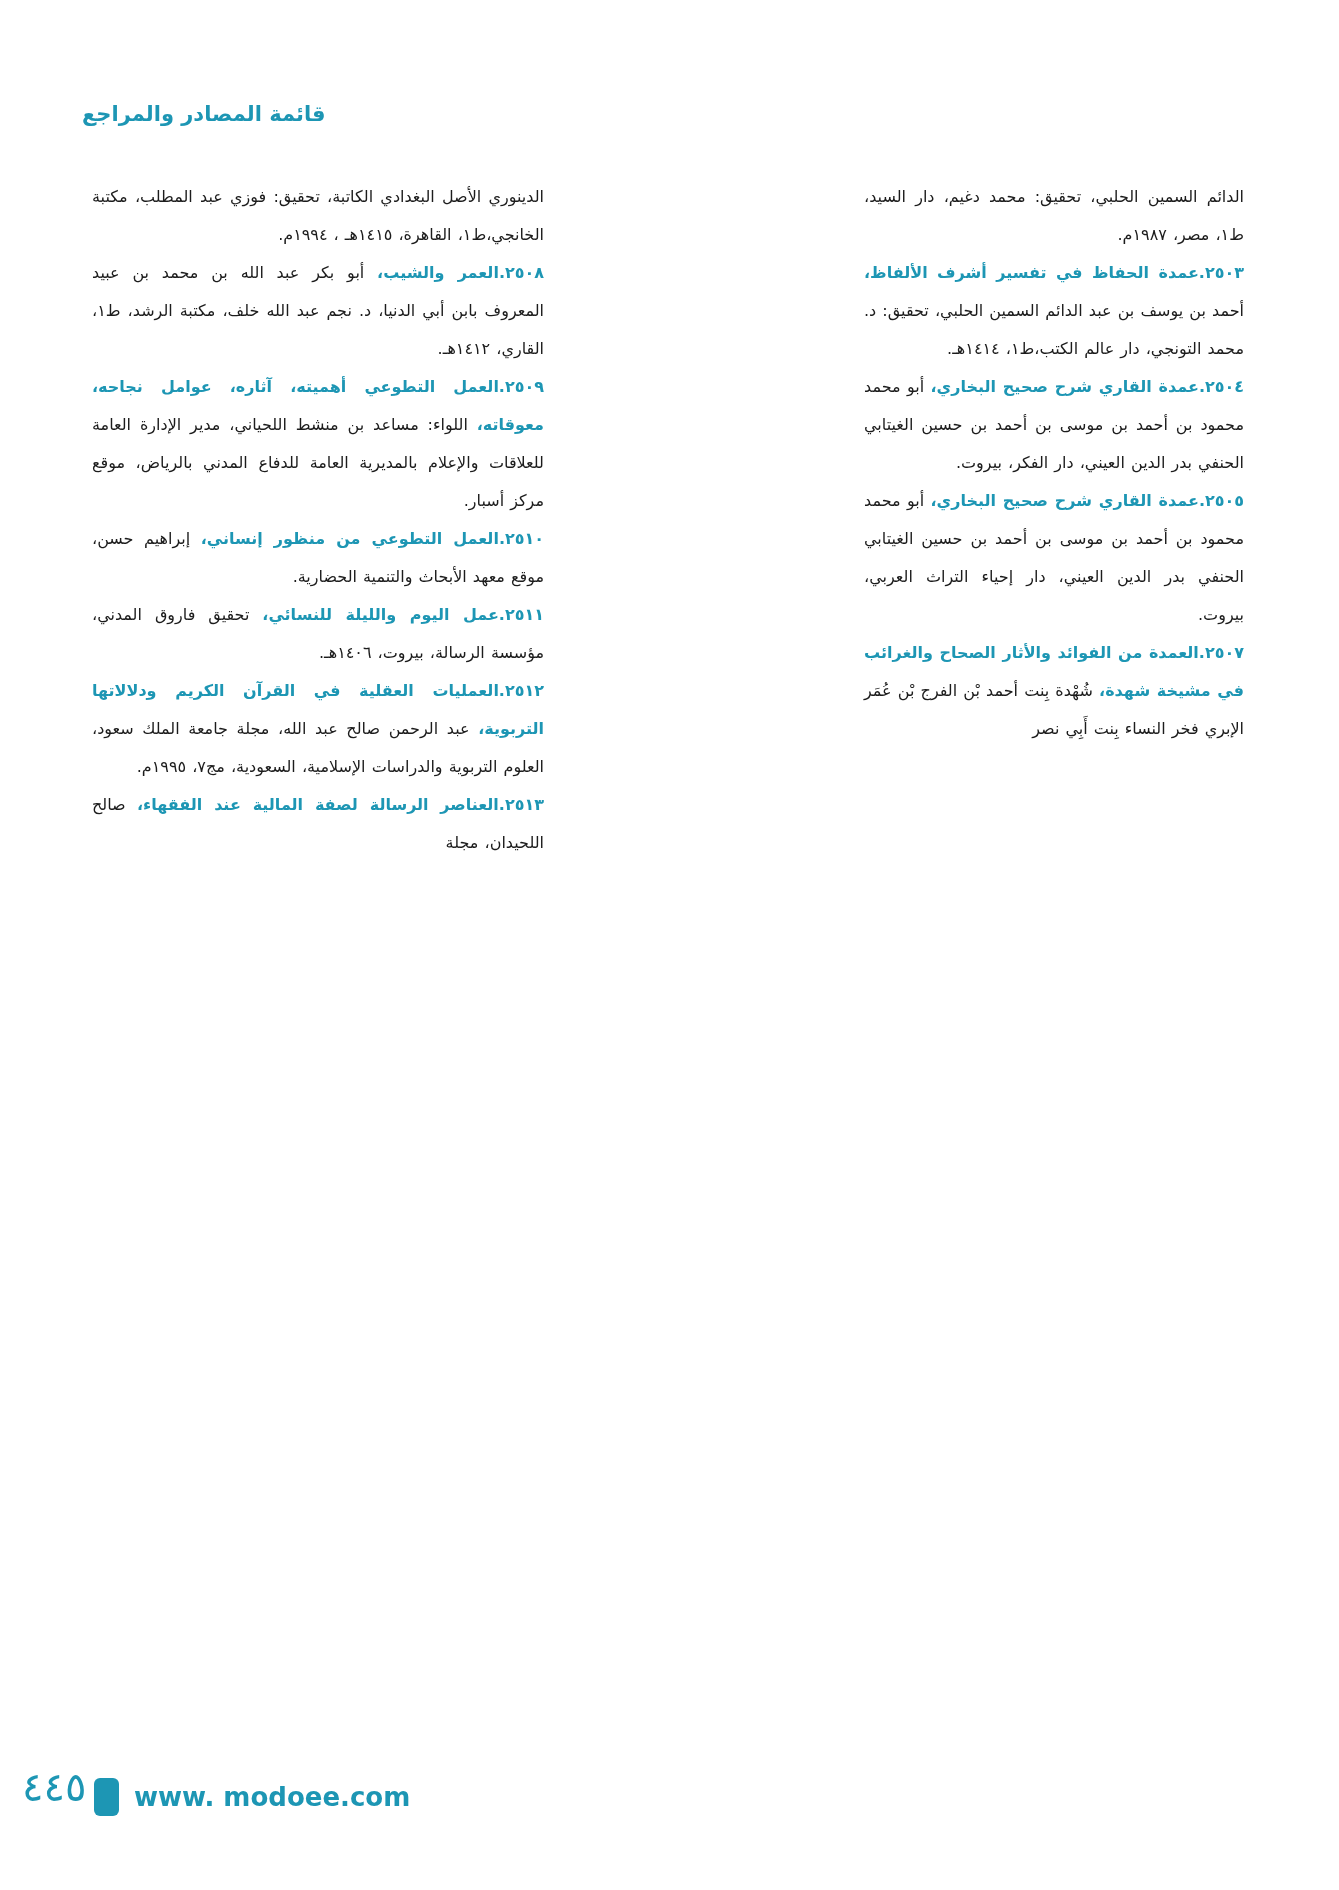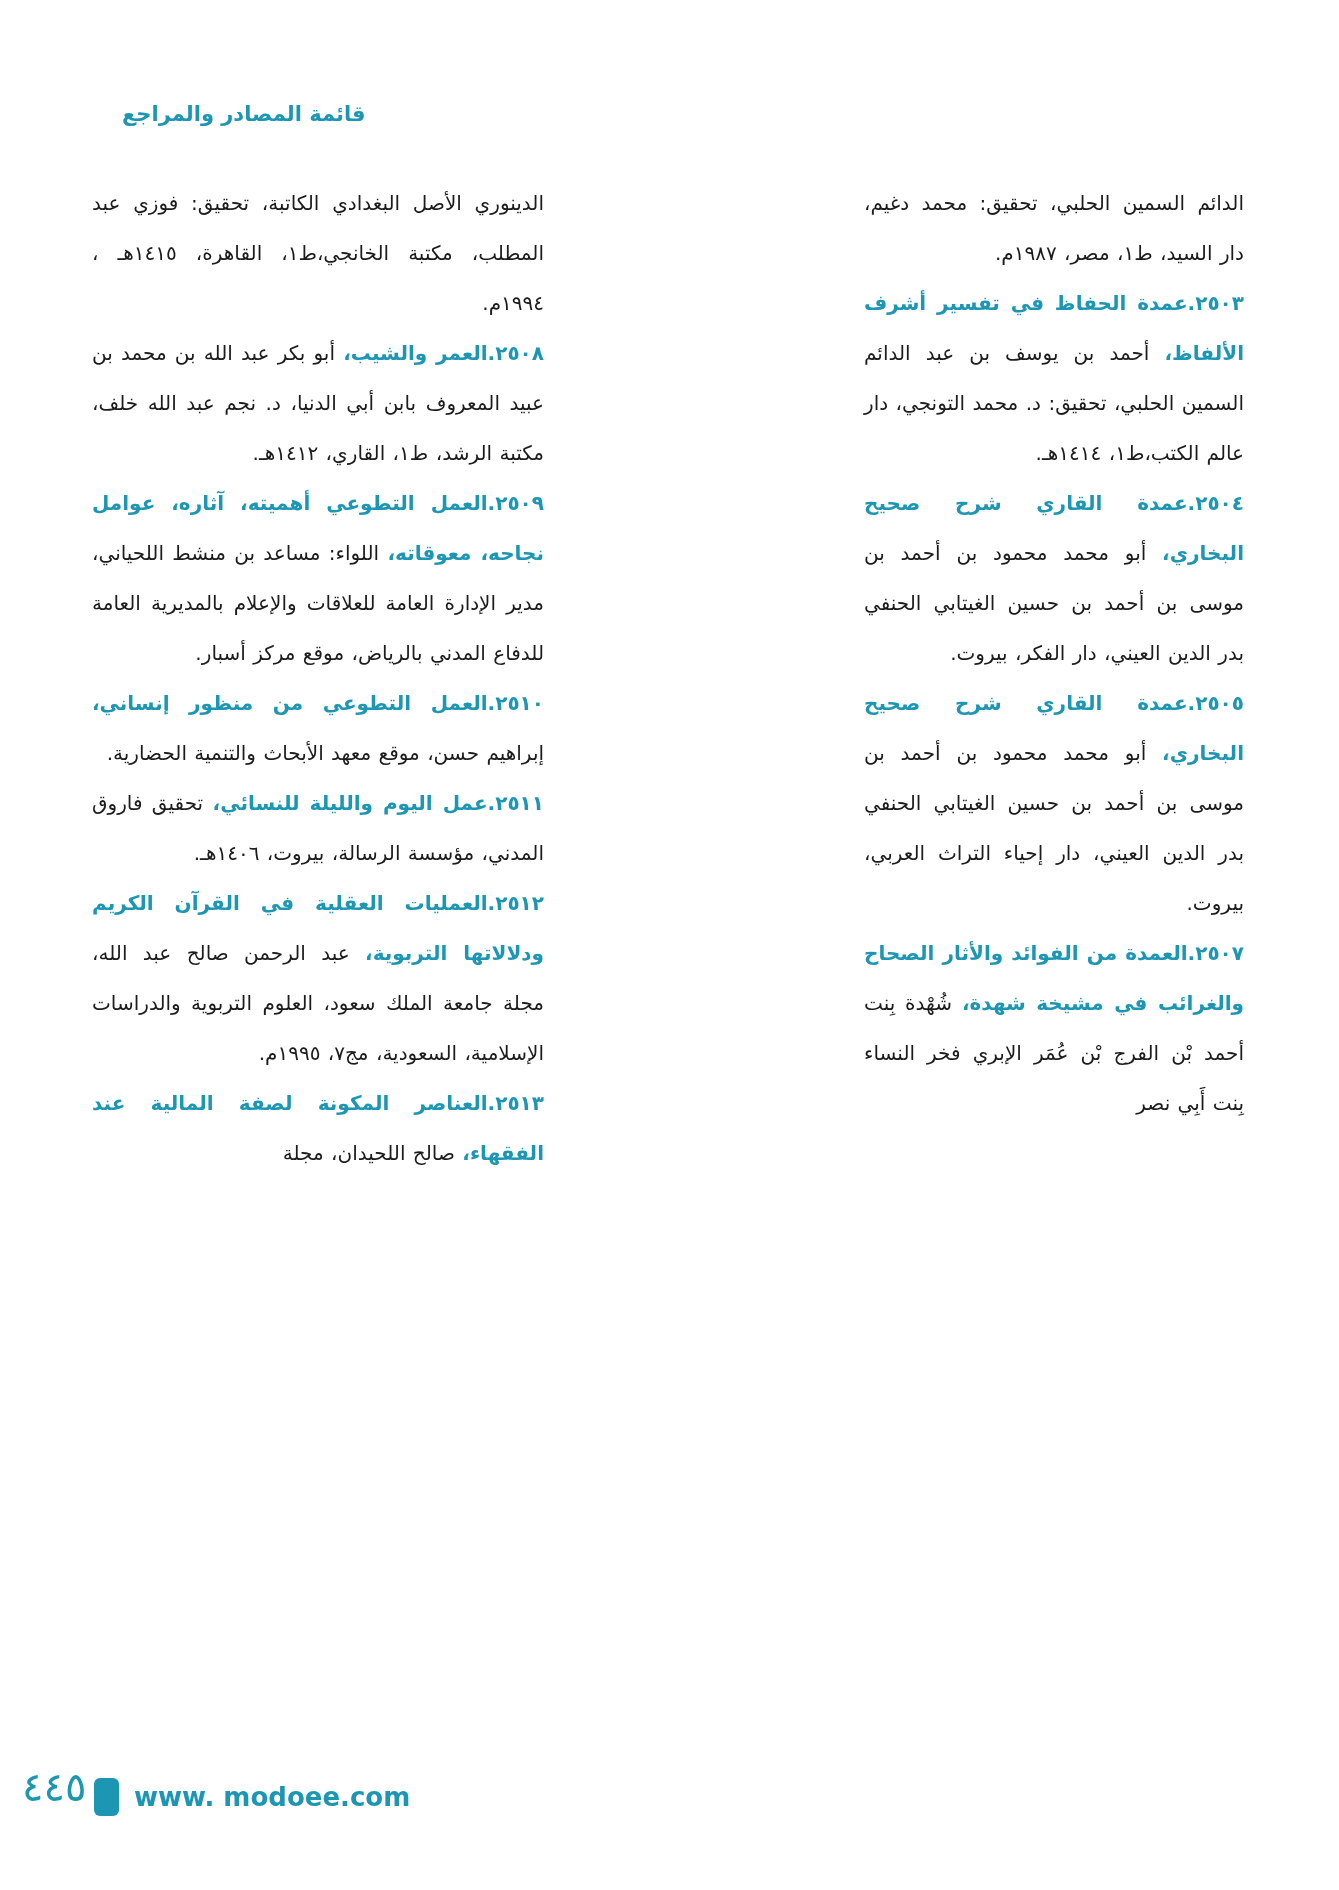--- a/index.html
+++ b/index.html
@@ -17,40 +17,39 @@
     }
     .page-header {
       position: absolute;
       top: 102px;
       left: 82px;
       color: #1d96b4;
       font-size: 21px;
       font-weight: bold;
       direction: rtl;
       letter-spacing: -0.5px;
-      margin-left: 40px;
     }
     .content {
       position: absolute;
       top: 178px;
       right: 95px;
       left: 92px;
       direction: rtl;
       display: flex;
       justify-content: space-between;
     }
     .column { display: block; }
     .column-right { width: 380px; }
     .column-left  { width: 452px; }
     .entry {
       direction: rtl;
       text-align: justify;
       text-align-last: right;
-      font-size: 20px;
-      line-height: 50px;
+      font-size: 16px;
+      line-height: 38px;
       color: #1c1c1c;
       word-spacing: 1px;
     }
     .entry .num,
     .entry .title {
       color: #1d96b4;
       font-weight: bold;
     }
     .footer-page-number {
       position: absolute;
@@ -95,21 +94,21 @@
         <p class="entry"><span class="num">٢٥٠٥.</span><span class="title">عمدة القاري شرح صحيح البخاري،</span> <span class="body-text">أبو محمد محمود بن أحمد بن موسى بن أحمد بن حسين الغيتابي الحنفي بدر الدين العيني، دار إحياء التراث العربي، بيروت.</span></p>
         <p class="entry"><span class="num">٢٥٠٧.</span><span class="title">العمدة من الفوائد والأثار الصحاح والغرائب في مشيخة شهدة،</span> <span class="body-text">شُهْدة بِنت أحمد بْن الفرج بْن عُمَر الإبري فخر النساء بِنت أَبِي نصر</span></p>
       </div>
     <div class="column column-left" id="col-left">
         <p class="entry"><span class="body-text">الدينوري الأصل البغدادي الكاتبة، تحقيق: فوزي عبد المطلب، مكتبة الخانجي،ط١، القاهرة، ١٤١٥هـ ، ١٩٩٤م.</span></p>
         <p class="entry"><span class="num">٢٥٠٨.</span><span class="title">العمر والشيب،</span> <span class="body-text">أبو بكر عبد الله بن محمد بن عبيد المعروف بابن أبي الدنيا، د. نجم عبد الله خلف، مكتبة الرشد، ط١، القاري، ١٤١٢هـ.</span></p>
         <p class="entry"><span class="num">٢٥٠٩.</span><span class="title">العمل التطوعي أهميته، آثاره، عوامل نجاحه، معوقاته،</span> <span class="body-text">اللواء: مساعد بن منشط اللحياني، مدير الإدارة العامة للعلاقات والإعلام بالمديرية العامة للدفاع المدني بالرياض، موقع مركز أسبار.</span></p>
         <p class="entry"><span class="num">٢٥١٠.</span><span class="title">العمل التطوعي من منظور إنساني،</span> <span class="body-text">إبراهيم حسن، موقع معهد الأبحاث والتنمية الحضارية.</span></p>
         <p class="entry"><span class="num">٢٥١١.</span><span class="title">عمل اليوم والليلة للنسائي،</span> <span class="body-text">تحقيق فاروق المدني، مؤسسة الرسالة، بيروت، ١٤٠٦هـ.</span></p>
         <p class="entry"><span class="num">٢٥١٢.</span><span class="title">العمليات العقلية في القرآن الكريم ودلالاتها التربوية،</span> <span class="body-text">عبد الرحمن صالح عبد الله، مجلة جامعة الملك سعود، العلوم التربوية والدراسات الإسلامية، السعودية، مج٧، ١٩٩٥م.</span></p>
-        <p class="entry"><span class="num">٢٥١٣.</span><span class="title">العناصر المكونة لصفة المالية عند الفقهاء،</span> <span class="body-text">صالح اللحيدان، مجلة</span></p>
+        <p class="entry"><span class="num">٢٥١٣.</span><span class="title">العناصر الرسالة لصفة المالية عند الفقهاء،</span> <span class="body-text">صالح اللحيدان، مجلة</span></p>
       </div>
   </div>
 
   <div class="footer-page-number">٤٤٥</div>
 
   <div class="footer-bar"></div>
 
   <div class="footer-website">www. modoee.com</div>
 
 </div>

